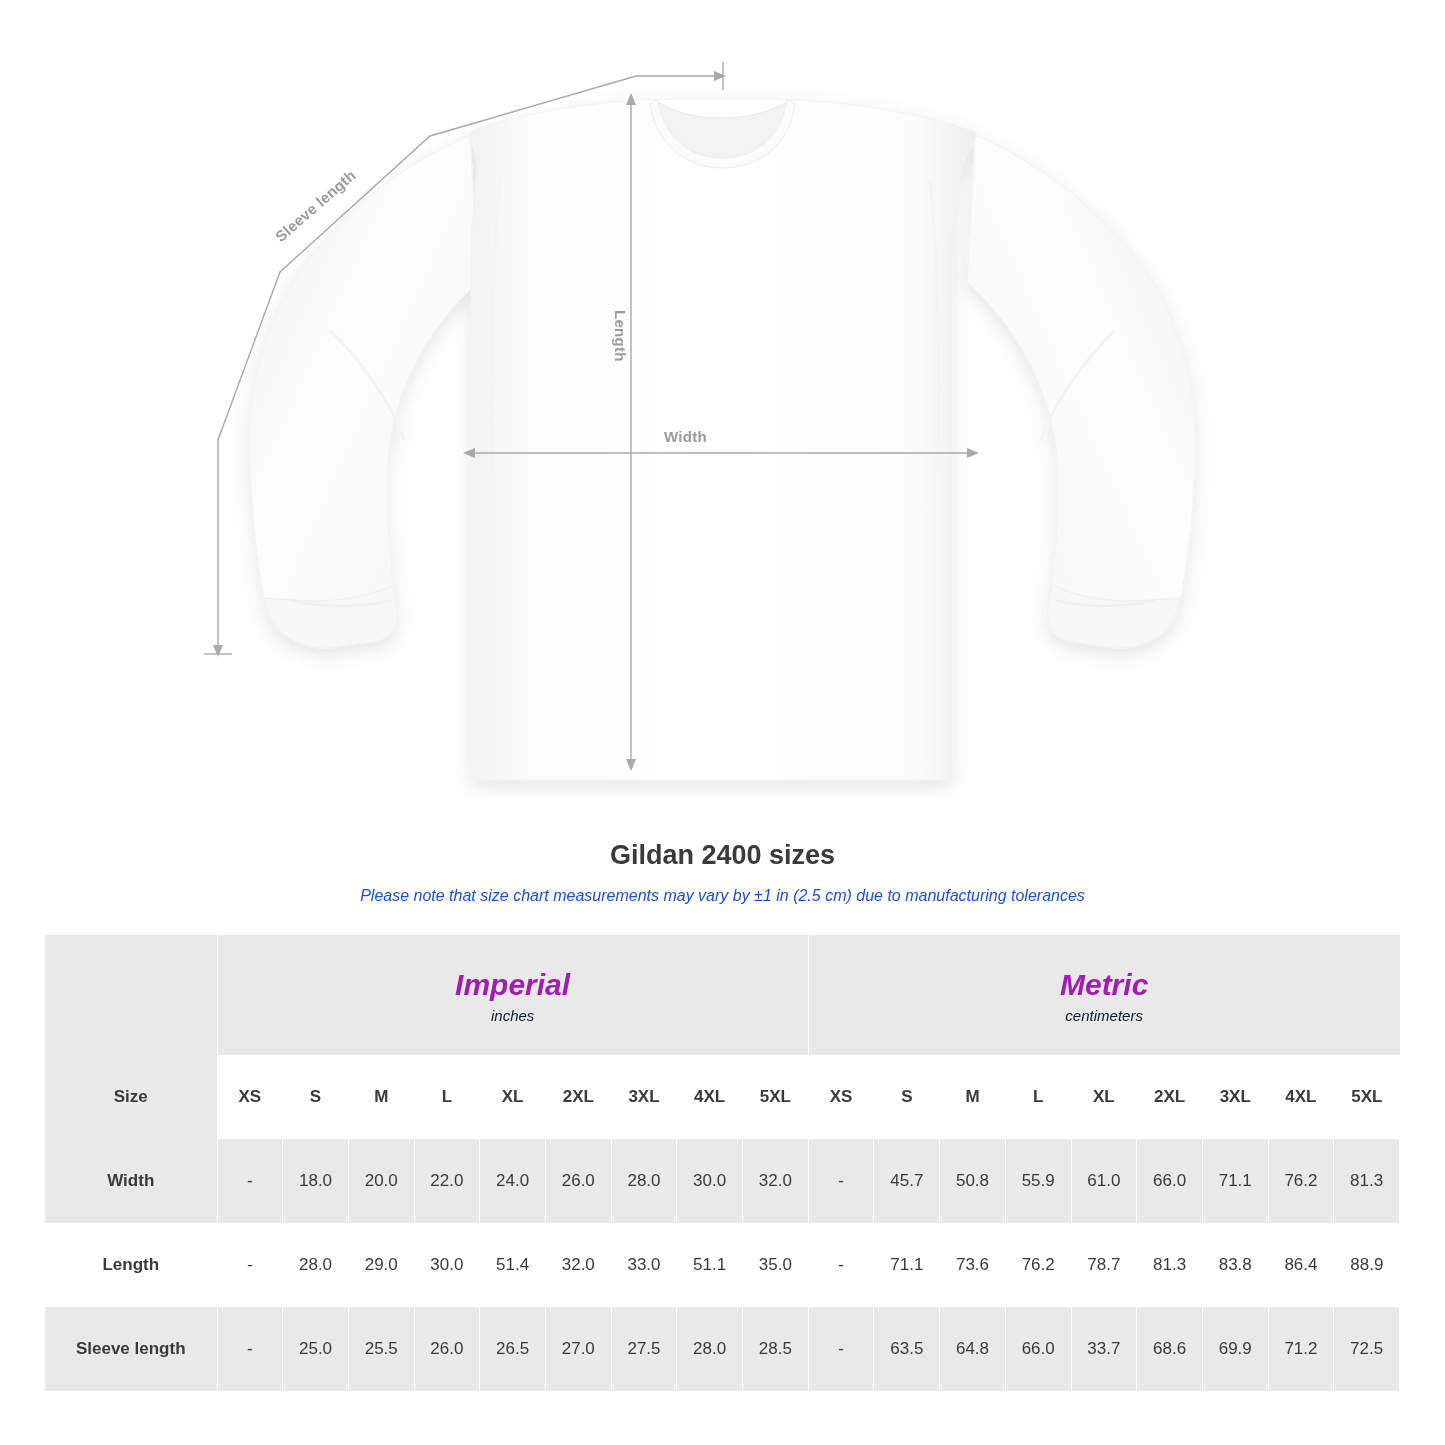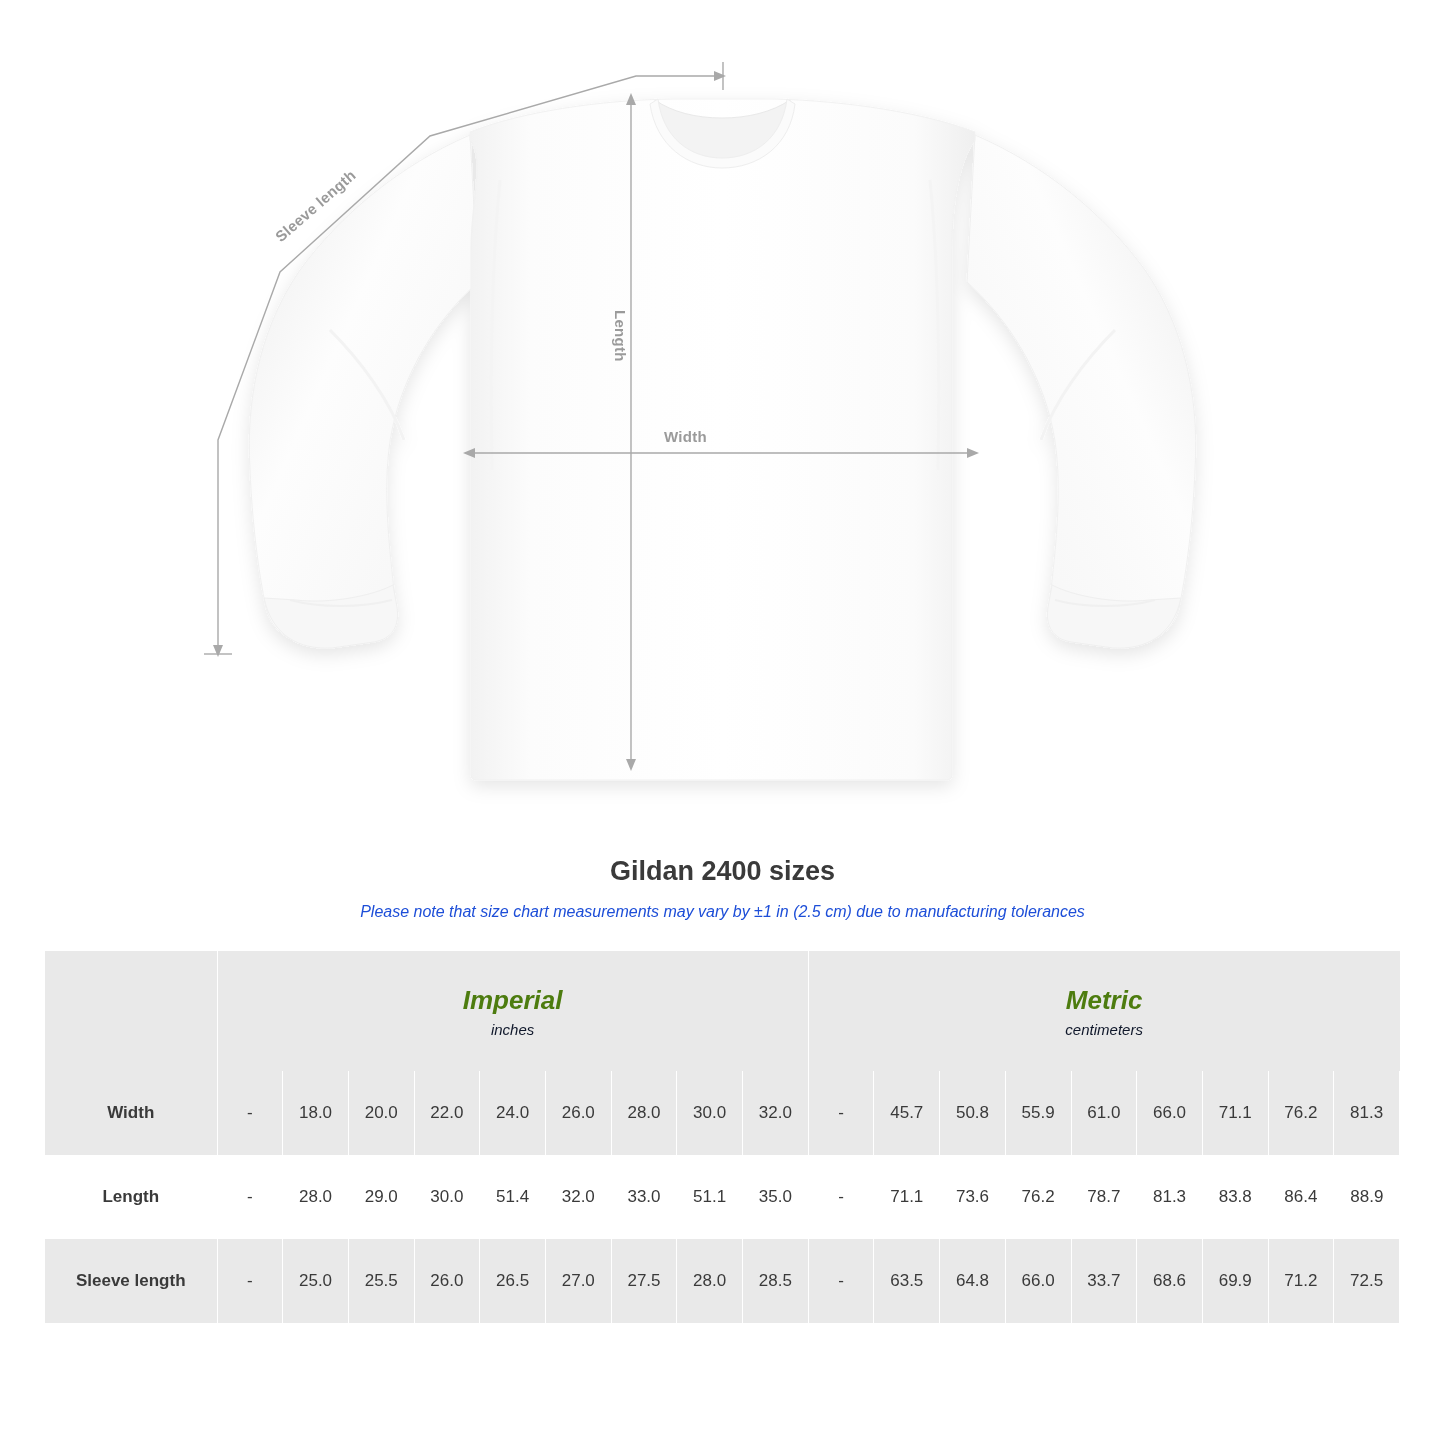--- a/index.html
+++ b/index.html
@@ -50,21 +50,21 @@
   .dim-label.sleeve-label {
     left: 283px;
     top: 228px;
     transform: rotate(-41deg);
     transform-origin: left bottom;
   }
 
   
   .title-block {
     text-align: center;
-    margin-top: 26px;
+    margin-top: 10px;
   }
   .chart-title {
     font-size: 27px;
     font-weight: bold;
     color: #3a3a3a;
     margin: 0;
   }
   .chart-note {
     font-size: 16px;
     font-style: italic;
@@ -85,24 +85,24 @@
   table.size-table col.label-col { width: 172px; }
   table.size-table col.data-col { width: 65.7px; }
 
   .unit-head td {
     background: #e9e9e9;
     height: 118px;
     vertical-align: middle;
     text-align: center;
   }
   .unit-title {
-    font-size: 26px;
+    font-size: 30px;
     font-style: italic;
     font-weight: bold;
-    color: #4d7c0f;
+    color: #a21caf;
     line-height: 1.25;
   }
   .unit-sub {
     font-size: 15px;
     font-style: italic;
     color: #0f172a;
     margin-top: 4px;
   }
 
   .size-row td {
@@ -274,20 +274,41 @@
         <td colspan="9">
           <div class="unit-title">Imperial</div>
           <div class="unit-sub">inches</div>
         </td>
         <td colspan="9">
           <div class="unit-title">Metric</div>
           <div class="unit-sub">centimeters</div>
         </td>
       </tr>
 
+      <tr class="size-row">
+        <td class="rowhead">Size</td>
+        <td class="colhead">XS</td>
+        <td class="colhead">S</td>
+        <td class="colhead">M</td>
+        <td class="colhead">L</td>
+        <td class="colhead">XL</td>
+        <td class="colhead">2XL</td>
+        <td class="colhead">3XL</td>
+        <td class="colhead">4XL</td>
+        <td class="colhead">5XL</td>
+        <td class="colhead">XS</td>
+        <td class="colhead">S</td>
+        <td class="colhead">M</td>
+        <td class="colhead">L</td>
+        <td class="colhead">XL</td>
+        <td class="colhead">2XL</td>
+        <td class="colhead">3XL</td>
+        <td class="colhead">4XL</td>
+        <td class="colhead">5XL</td>
+      </tr>
 
       <tr class="data-row shade">
         <td class="rowhead">Width</td>
         <td>-</td>
         <td>18.0</td>
         <td>20.0</td>
         <td>22.0</td>
         <td>24.0</td>
         <td>26.0</td>
         <td>28.0</td>

